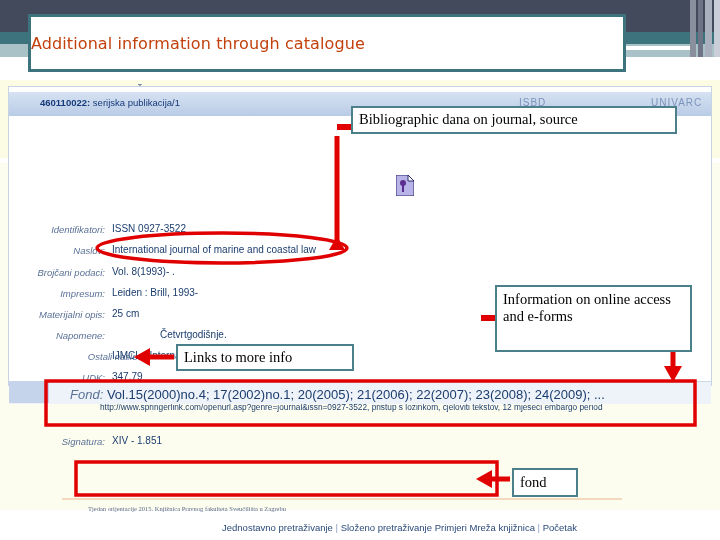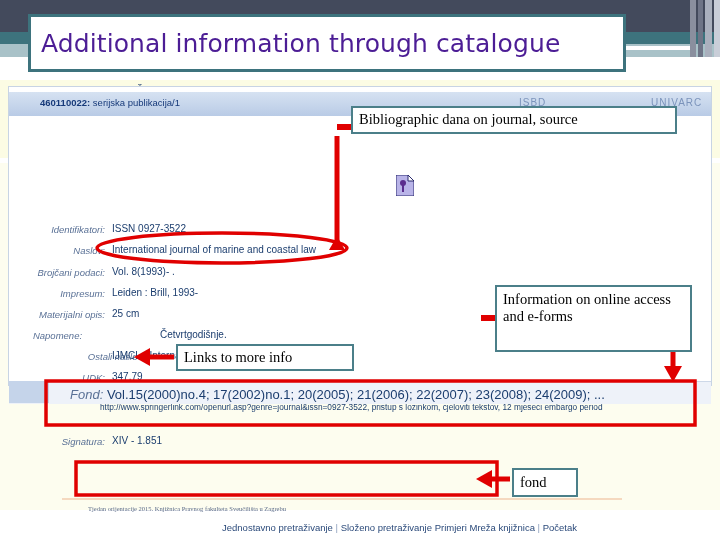--- a/index.html
+++ b/index.html
@@ -22,21 +22,21 @@
   .s3{left:705px;width:7px;height:57px;background:#aab0bd;}
   .s4{left:714px;width:6px;height:57px;background:#c9ced8;}
 
   
   .title-box{
     position:absolute;left:28px;top:14px;width:598px;height:58px;
     background:#ffffff;border:3px solid #3d737d;
     display:flex;align-items:center;box-sizing:border-box;
   }
   .title-text{
-    font-size:25px;color:#4c1d95;padding-left:10px;letter-spacing:.1px;
+    font-size:16px;color:#c2410c;letter-spacing:.1px;
     font-family:"DejaVu Sans", sans-serif;white-space:nowrap;
   }
 
   
   .shot{position:absolute;left:0;top:80px;width:720px;height:430px;background:#fdfdef;}
   .shot-topband{position:absolute;left:0;top:0;width:720px;height:78px;background:#fcfce4;}
   .shot-white{position:absolute;left:0;top:78px;width:720px;height:5px;background:#ffffff;}
   .qlabel{font-style:italic;text-align:right;position:absolute;color:#4d6da3;}
   .qval{position:absolute;color:#1f3f73;font-weight:bold;}
   .qval.norm{font-weight:normal;}
@@ -142,21 +142,21 @@
 
   <div class="mlabel" style="left:10px;top:267px;width:95px;">Brojčani podaci:</div>
   <div class="mval" style="left:112px;top:266px;">Vol. 8(1993)- .</div>
 
   <div class="mlabel" style="left:10px;top:288px;width:95px;">Impresum:</div>
   <div class="mval" style="left:112px;top:287px;">Leiden : Brill, 1993-</div>
 
   <div class="mlabel" style="left:10px;top:309px;width:95px;">Materijalni opis:</div>
   <div class="mval" style="left:112px;top:308px;">25 cm</div>
 
-  <div class="mlabel" style="left:10px;top:330px;width:95px;text-align:center;">Napomene:</div>
+  <div class="mlabel" style="left:10px;top:330px;width:95px;">Napomene:</div>
   <div class="mval" style="left:112px;top:329px;margin-left:48px;">Četvrtgodišnje.</div>
 
   <div class="mlabel" style="left:10px;top:351px;width:95px;margin-left:42px;">Ostali naslovi:</div>
   <div class="mval" style="left:112px;top:350px;">IJMCL - International journal of marine and coastal law</div>
 
   <div class="mlabel" style="left:10px;top:372px;width:95px;">UDK:</div>
   <div class="mval" style="left:112px;top:371px;">347.79</div>
 
   <div class="ilabel" style="top:388px;">Internet:</div>
   <div class="ival" style="top:389px;">http://www.ingentaconnect.com/content/0927-3522</div>

